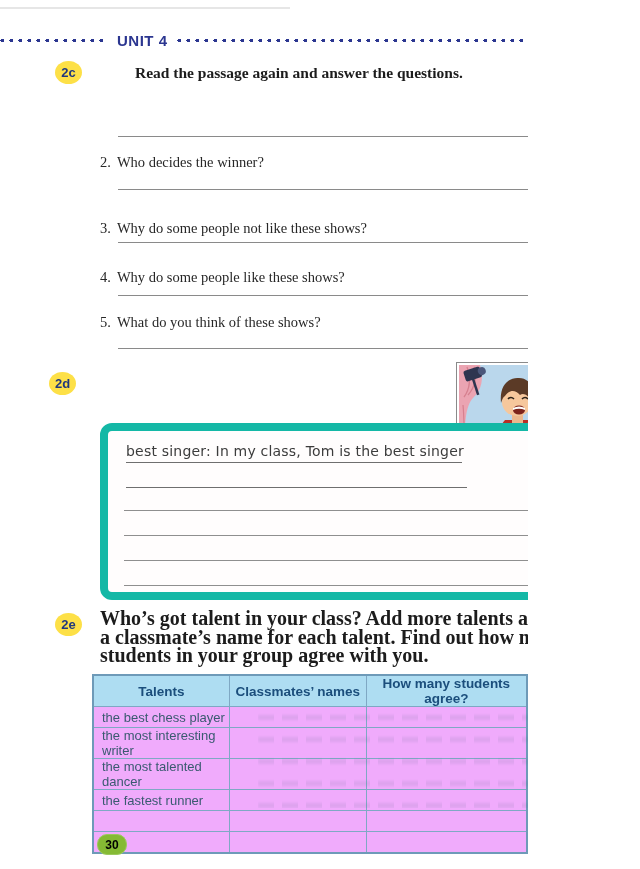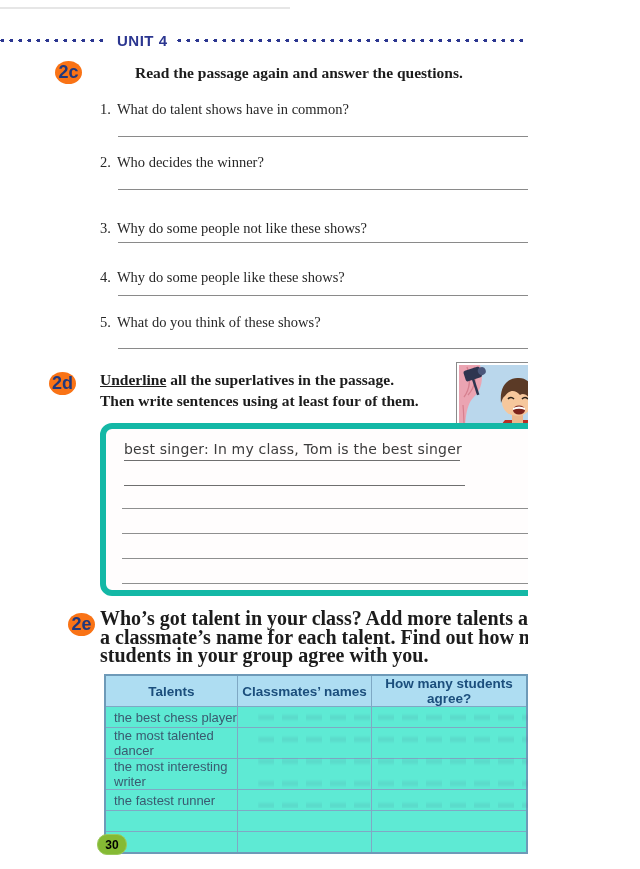--- a/index.html
+++ b/index.html
@@ -12,48 +12,48 @@
   
   .unit-rule{position:absolute;top:34px;left:0;right:0;height:12px;display:flex;align-items:center;}
   .dots{height:5px;background-image:radial-gradient(circle 1.8px at 2.2px 2.5px,#2b3690 95%,transparent);
         background-size:9px 5px;background-repeat:repeat-x;}
   .dots.left{width:108px;}
   .dots.right{flex:1;}
   .unit-label{margin:0 9px;font-family:"Liberation Sans",sans-serif;font-weight:bold;
               font-size:15px;color:#2b3690;letter-spacing:.5px;white-space:nowrap;}
 
   
-  .badge{position:absolute;width:27px;height:23px;border-radius:50%;background:#f97316;
-         color:#20387d;font-family:"Liberation Sans",sans-serif;font-weight:bold;font-size:18px;
+  .badge{position:absolute;width:27px;height:23px;border-radius:50%;background:#fde047;
+         color:#20387d;font-family:"Liberation Sans",sans-serif;font-weight:bold;font-size:13px;
          display:flex;align-items:center;justify-content:center;}
 
   .heading{position:absolute;left:100px;font-weight:bold;font-size:15.5px;line-height:21px;color:#1c1c1c;}
 
   .q{position:absolute;left:100px;width:494px;font-size:14.5px;color:#272727;}
   .q .qnum{margin-right:6px;}
   .ansline{position:absolute;left:118px;width:475px;height:0;border-top:1px solid #8a8a8a;}
 
   
   .ansbox{position:absolute;left:100px;top:423px;width:487px;height:161px;background:#fffdfd;
-          border:6px solid #14b8a6;border-radius:12px;}
+          border:8px solid #14b8a6;border-radius:12px;}
   .hand{position:absolute;left:18px;font-family:"DejaVu Sans",sans-serif;font-size:14px;
         color:#3c3c3c;letter-spacing:.2px;white-space:nowrap;}
   .hand-ul{position:absolute;left:18px;height:0;border-top:1.5px solid #6f6f6f;}
   .blank-ul{position:absolute;left:16px;width:458px;height:0;border-top:1px solid #8f8f8f;}
 
   
   .art-frame{position:absolute;left:456px;top:362px;width:116px;height:108px;background:#fff;
              border:1px solid #8a8a8a;padding:2px;}
 
   
-  .talent-table{position:absolute;left:104px;top:674px;border-collapse:collapse;
+  .talent-table{position:absolute;left:92px;top:674px;border-collapse:collapse;
                 font-family:"Liberation Sans",sans-serif;table-layout:fixed;}
   .talent-table th{background:#aeddf2;color:#1b4e7c;font-weight:bold;font-size:13.5px;
                    height:21px;border:1px solid #7fa8c4;text-align:center;padding:0 4px;}
-  .talent-table td{background:#5eead4;color:#3a5a70;font-size:13px;height:20px;
+  .talent-table td{background:#f0abfc;color:#3a5a70;font-size:13px;height:20px;
                    border:1px solid #7fa8c4;padding:0 0 0 8px;text-align:left;}
   .talent-table{border:2px solid #6e9ab8;}
   .bleed{position:absolute;left:258px;top:698px;width:330px;height:110px;pointer-events:none;
          background-image:repeating-linear-gradient(0deg, rgba(70,100,130,.14) 0 5px, transparent 5px 22px);
          -webkit-mask-image:repeating-linear-gradient(90deg,#000 0 16px,transparent 16px 24px);
          mask-image:repeating-linear-gradient(90deg,#000 0 16px,transparent 16px 24px);
          filter:blur(1px);opacity:.75;}
 
   .page-badge{position:absolute;left:97px;top:834px;width:28px;height:19px;border-radius:10px;
               background:#85ba34;border:1px solid #9cc95d;color:#000000;
@@ -69,23 +69,20 @@
 
   <div class="unit-rule">
     <div class="dots left"></div>
     <span class="unit-label">UNIT 4</span>
     <div class="dots right"></div>
   </div>
 
   <div class="badge" style="left:55px;top:61px;">2c</div>
   <div class="heading" style="top:62px;width:490px;margin-left:35px;">Read the passage again and answer the questions.</div>
 
-  <div class="q" style="top:101px;">
-    <span class="qnum">1.</span><span>What do talent shows have in common?</span>
-  </div>
   <div class="ansline" style="top:136px;"></div>
 
   <div class="q" style="top:154px;">
     <span class="qnum">2.</span><span>Who decides the winner?</span>
   </div>
   <div class="ansline" style="top:189px;"></div>
 
   <div class="q" style="top:220px;">
     <span class="qnum">3.</span><span>Why do some people not like these shows?</span>
   </div>
@@ -95,24 +92,20 @@
     <span class="qnum">4.</span><span>Why do some people like these shows?</span>
   </div>
   <div class="ansline" style="top:295px;"></div>
 
   <div class="q" style="top:314px;">
     <span class="qnum">5.</span><span>What do you think of these shows?</span>
   </div>
   <div class="ansline" style="top:348px;"></div>
 
   <div class="badge" style="left:49px;top:372px;">2d</div>
-  <div class="heading" style="top:369px;width:352px;">
-    <span class="uline">Underline</span><span> all the superlatives in the passage.</span><br>
-    <span>Then write sentences using at least four of them.</span>
-  </div>
 
   <div class="art-frame">
     <svg width="116" height="108" viewBox="0 0 116 108">
       <rect width="116" height="108" fill="#bad7ec"></rect>
       <rect y="71" width="116" height="1.5" fill="#55616b"></rect>
       <rect y="72" width="116" height="36" fill="#6e6157"></rect>
 
       <g>
         <path d="M116,0 L94,0 C99,20 93,42 97,62 C99,76 95,92 93,108 L116,108 Z" fill="#eba4b2"></path>
         <path d="M102,2 C104,32 100,64 102,105" stroke="#d6808f" stroke-width="1.4" fill="none"></path>
@@ -165,21 +158,21 @@
   <div class="ansbox">
     <div class="hand" style="top:12px;">best singer: In my class, Tom is the best singer</div>
     <div class="hand-ul" style="top:31px;width:336px;"></div>
     <div class="hand-ul" style="top:56px;width:341px;"></div>
     <div class="blank-ul" style="top:79px;"></div>
     <div class="blank-ul" style="top:104px;"></div>
     <div class="blank-ul" style="top:129px;"></div>
     <div class="blank-ul" style="top:154px;"></div>
   </div>
 
-  <div class="badge" style="left:68px;top:613px;">2e</div>
+  <div class="badge" style="left:55px;top:613px;">2e</div>
   <div class="heading" style="top:609px;width:514px;font-size:20px;line-height:18.5px;">Who’s got talent in your class? Add more talents and write a classmate’s name for each talent. Find out how many students in your group agree with you.</div>
 
   <table class="talent-table">
     <colgroup>
         <col style="width:156px">
         <col style="width:152px">
         <col style="width:189px">
       </colgroup>
     <thead>
       <tr>
@@ -188,26 +181,26 @@
         <th>How many students agree?</th>
       </tr>
     </thead>
     <tbody>
       <tr>
         <td>the best chess player</td>
         <td></td>
         <td></td>
       </tr>
       <tr>
+        <td>the most interesting writer</td>
+        <td></td>
+        <td></td>
+      </tr>
+      <tr>
         <td>the most talented dancer</td>
-        <td></td>
-        <td></td>
-      </tr>
-      <tr>
-        <td>the most interesting writer</td>
         <td></td>
         <td></td>
       </tr>
       <tr>
         <td>the fastest runner</td>
         <td></td>
         <td></td>
       </tr>
       <tr>
         <td></td>

